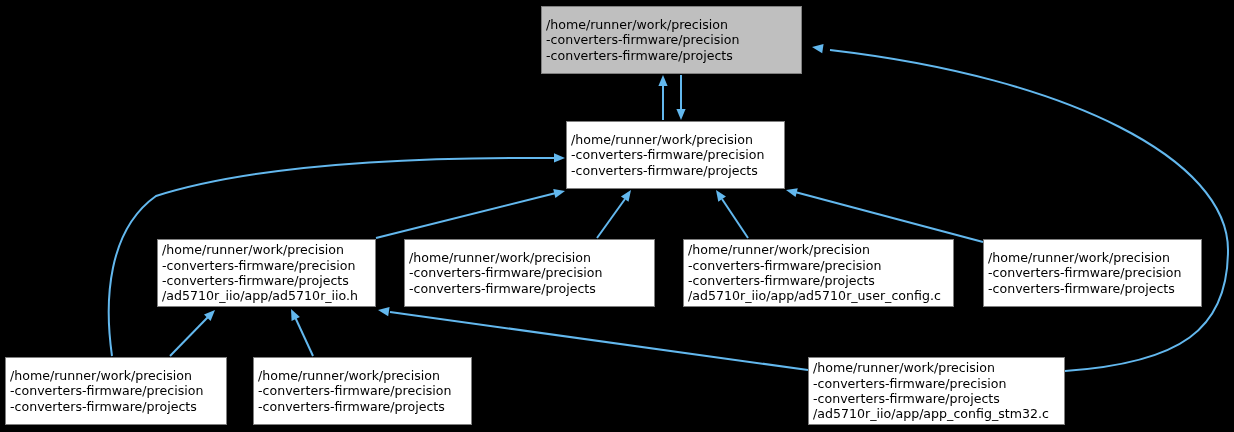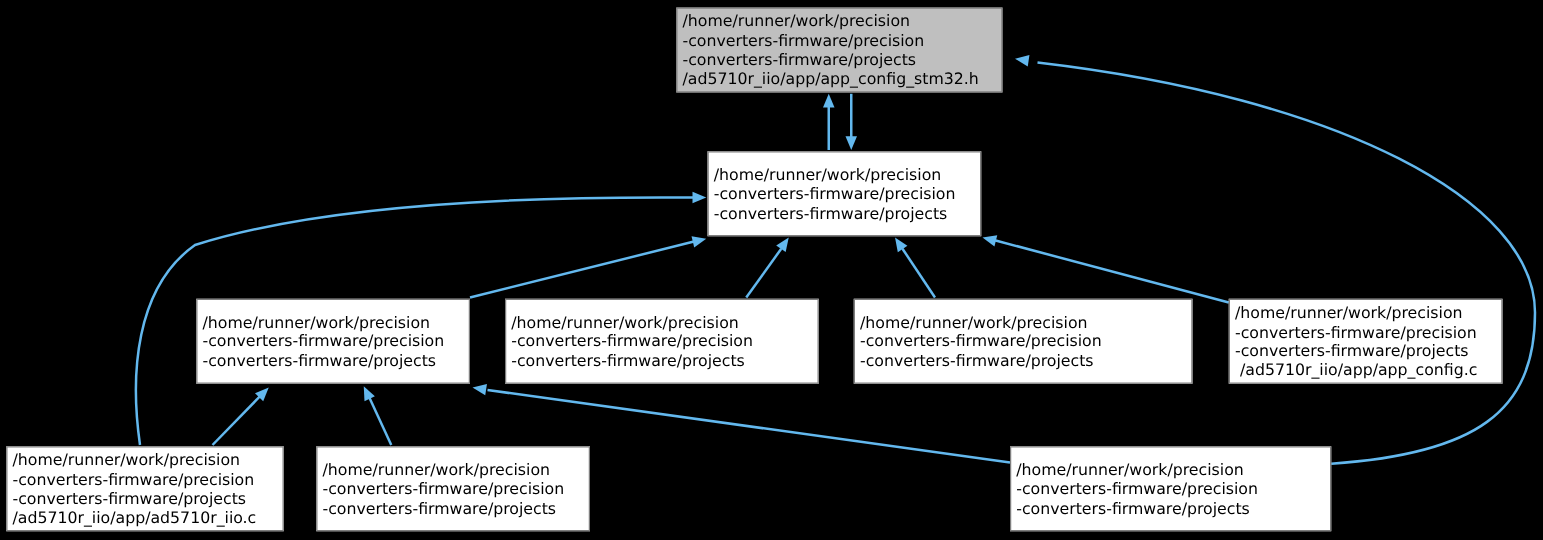--- a/index.html
+++ b/index.html
@@ -95,57 +95,57 @@
       </g>
       <g>
         <path d="M808,370 L390,312" fill="none" stroke="#63B8EE" stroke-width="2"></path>
         <polygon points="378,310 389.5685449430857,307.1140395186689 388.17911316705397,316.2085147283637" fill="#63B8EE"></polygon>
       </g>
     </svg>
 <div class="node highlight" style="left: 541px; top: 6px; width: 261px; height: 68px;">
       <div class="line">/home/runner/work/precision</div>
       <div class="line">-converters-firmware/precision</div>
       <div class="line">-converters-firmware/projects</div>
-      <div class="line">/ad5710r_iio/app/app_config_stm32.h</div>
     </div>
     <div class="node" style="left: 566px; top: 121px; width: 219px; height: 68px;">
       <div class="line">/home/runner/work/precision</div>
       <div class="line">-converters-firmware/precision</div>
       <div class="line">-converters-firmware/projects</div>
     </div>
     <div class="node" style="left: 157px; top: 239px; width: 219px; height: 68px;">
       <div class="line">/home/runner/work/precision</div>
       <div class="line">-converters-firmware/precision</div>
       <div class="line">-converters-firmware/projects</div>
+      <div class="line">/ad5710r_iio/app/ad5710r_iio.h</div>
     </div>
     <div class="node" style="left: 404px; top: 239px; width: 251px; height: 68px;">
       <div class="line">/home/runner/work/precision</div>
       <div class="line">-converters-firmware/precision</div>
       <div class="line">-converters-firmware/projects</div>
     </div>
     <div class="node" style="left: 683px; top: 239px; width: 271px; height: 68px;">
       <div class="line">/home/runner/work/precision</div>
       <div class="line">-converters-firmware/precision</div>
       <div class="line">-converters-firmware/projects</div>
+      <div class="line">/ad5710r_iio/app/ad5710r_user_config.c</div>
     </div>
     <div class="node" style="left: 983px; top: 239px; width: 219px; height: 68px;">
       <div class="line">/home/runner/work/precision</div>
       <div class="line">-converters-firmware/precision</div>
       <div class="line">-converters-firmware/projects</div>
-      <div class="line"> /ad5710r_iio/app/app_config.c</div>
     </div>
     <div class="node" style="left: 5px; top: 357px; width: 222px; height: 68px;">
       <div class="line">/home/runner/work/precision</div>
       <div class="line">-converters-firmware/precision</div>
       <div class="line">-converters-firmware/projects</div>
-      <div class="line">/ad5710r_iio/app/ad5710r_iio.c</div>
     </div>
     <div class="node" style="left: 253px; top: 357px; width: 219px; height: 68px;">
       <div class="line">/home/runner/work/precision</div>
       <div class="line">-converters-firmware/precision</div>
       <div class="line">-converters-firmware/projects</div>
     </div>
     <div class="node" style="left: 808px; top: 357px; width: 257px; height: 68px;">
       <div class="line">/home/runner/work/precision</div>
       <div class="line">-converters-firmware/precision</div>
       <div class="line">-converters-firmware/projects</div>
+      <div class="line">/ad5710r_iio/app/app_config_stm32.c</div>
     </div>
   </div>
 
 </body></html>

